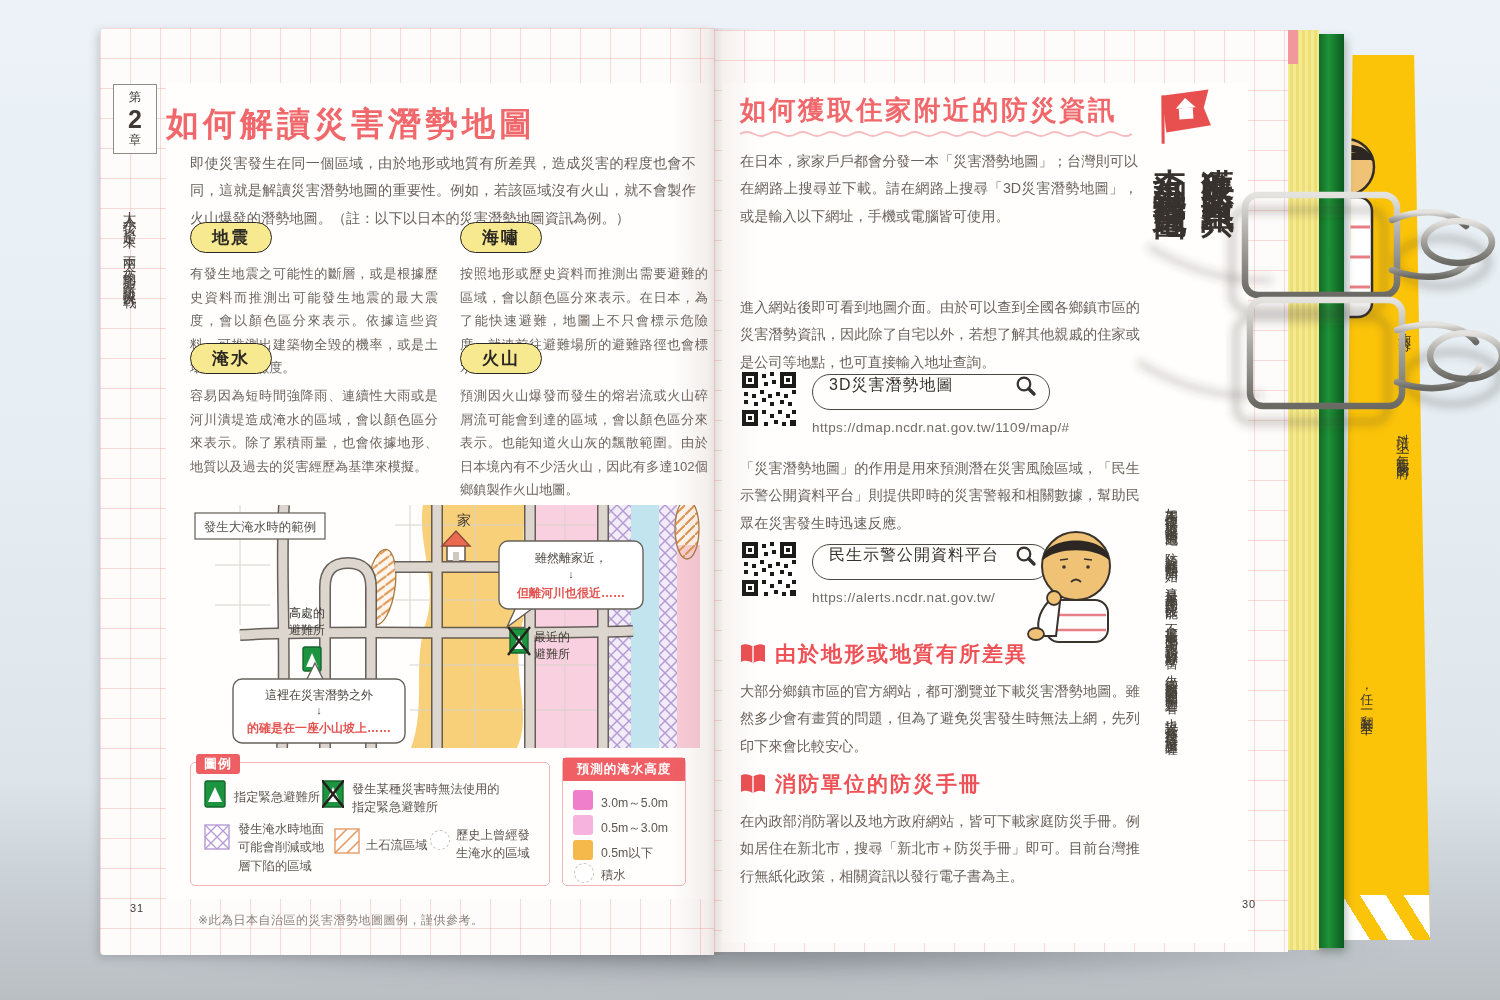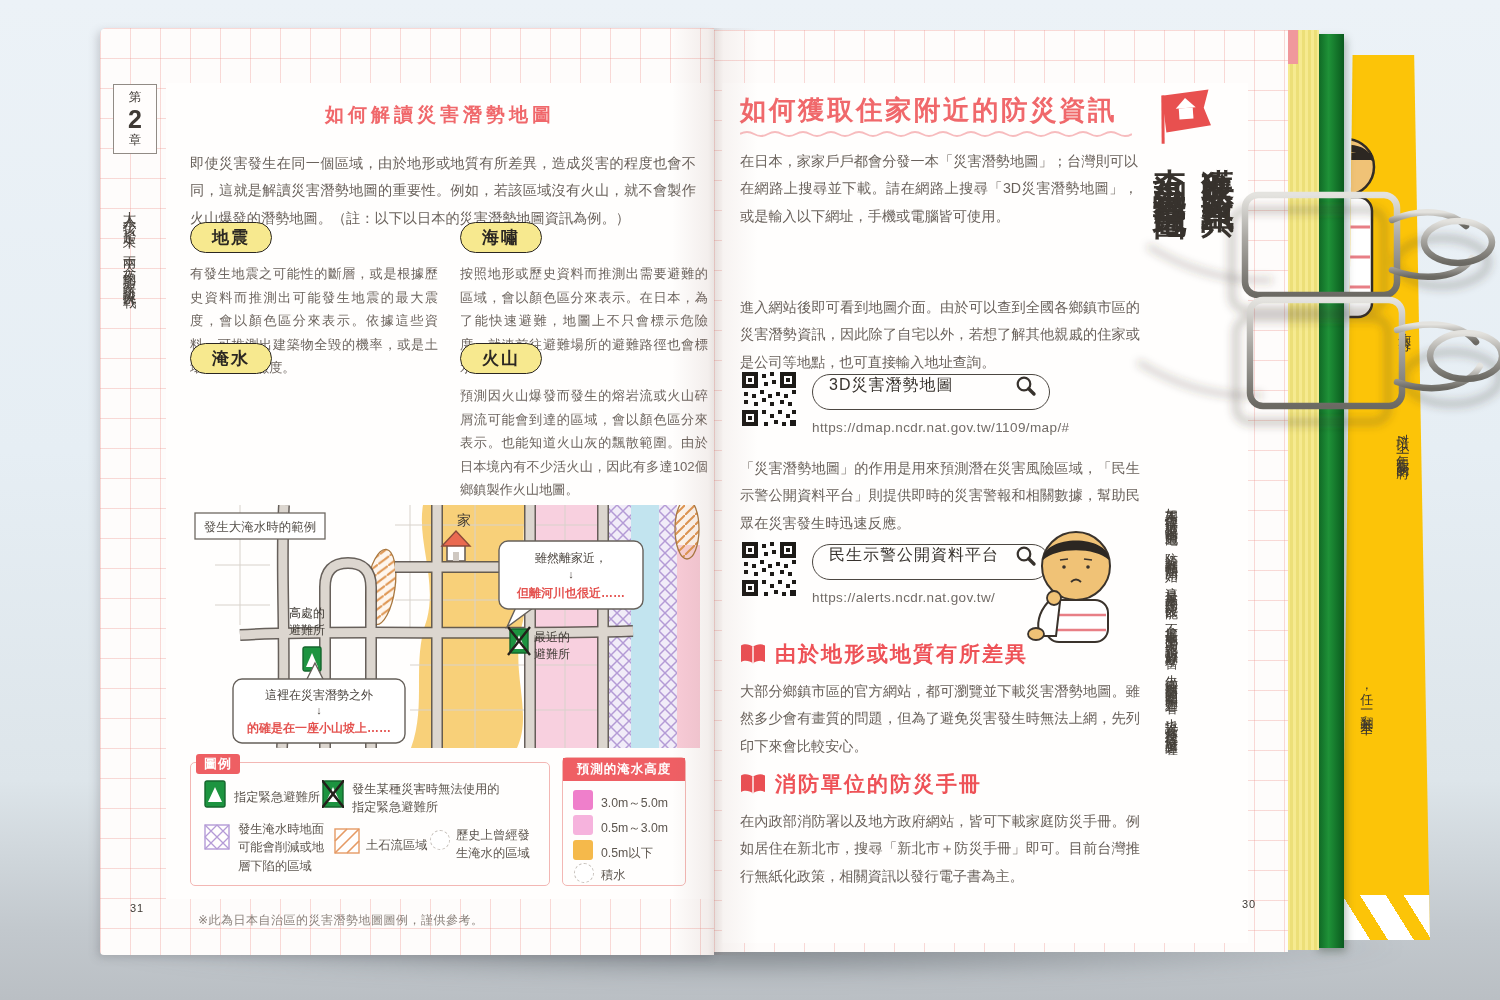--- a/index.html
+++ b/index.html
@@ -89,29 +89,30 @@
   <div class="abs page page-left">
     <div class="panel" style="left:66px;top:55px;width:548px;height:816px"></div>
 
     <div class="abs chap-box" style="left:13px;top:56px">
       <div class="c">第</div>
       <div class="n">2</div>
       <div class="c">章</div>
     </div>
     <div class="abs chap-vt" style="left:20px;top:172px;height:360px">大人小孩一起來！兩天一夜的居家防災挑戰</div>
 
-    <div class="abs h-red" style="left:66px;top:74px;width:548px;text-align:center;font-size:19px;letter-spacing:4px">如何解讀災害潛勢地圖</div>
+    <div class="abs h-red" style="left:66px;top:74px;width:548px;font-size:33px;letter-spacing:4px">如何解讀災害潛勢地圖</div>
 
     <div class="abs body-txt" style="left:90px;top:122px;width:506px">即使災害發生在同一個區域，由於地形或地質有所差異，造成災害的程度也會不同，這就是解讀災害潛勢地圖的重要性。例如，若該區域沒有火山，就不會製作火山爆發的潛勢地圖。（註：以下以日本的災害潛勢地圖資訊為例。）</div>
 
     <div class="abs" style="left:90px;top:194px"><span class="badge">地震</span></div>
     <div class="abs small-txt" style="left:90px;top:234px;width:248px">有發生地震之可能性的斷層，或是根據歷史資料而推測出可能發生地震的最大震度，會以顏色區分來表示。依據這些資料，可推測出建築物全毀的機率，或是土壤液化的危險度。</div>
     <div class="abs" style="left:360px;top:194px"><span class="badge">海嘯</span></div>
     <div class="abs small-txt" style="left:360px;top:234px;width:248px">按照地形或歷史資料而推測出需要避難的區域，會以顏色區分來表示。在日本，為了能快速避難，地圖上不只會標示危險度，就連前往避難場所的避難路徑也會標示。</div>
     <div class="abs" style="left:90px;top:315px"><span class="badge">淹水</span></div>
+    <div class="abs small-txt" style="left:90px;top:356px;width:248px">容易因為短時間強降雨、連續性大雨或是河川潰堤造成淹水的區域，會以顏色區分來表示。除了累積雨量，也會依據地形、地質以及過去的災害經歷為基準來模擬。</div>
     <div class="abs" style="left:360px;top:315px"><span class="badge">火山</span></div>
     <div class="abs small-txt" style="left:360px;top:356px;width:248px">預測因火山爆發而發生的熔岩流或火山碎屑流可能會到達的區域，會以顏色區分來表示。也能知道火山灰的飄散範圍。由於日本境內有不少活火山，因此有多達102個鄉鎮製作火山地圖。</div>
 
 
     <svg class="abs" style="left:85px;top:477px" width="515" height="243" viewBox="0 0 515 243">
       <defs>
         <pattern id="xh" width="12" height="12" patternUnits="userSpaceOnUse">
           <rect width="12" height="12" fill="rgba(205,190,232,.28)"></rect>
           <path d="M0,12 L12,0 M0,0 L12,12" stroke="#b49bd6" stroke-width="1.5"></path>
         </pattern>

